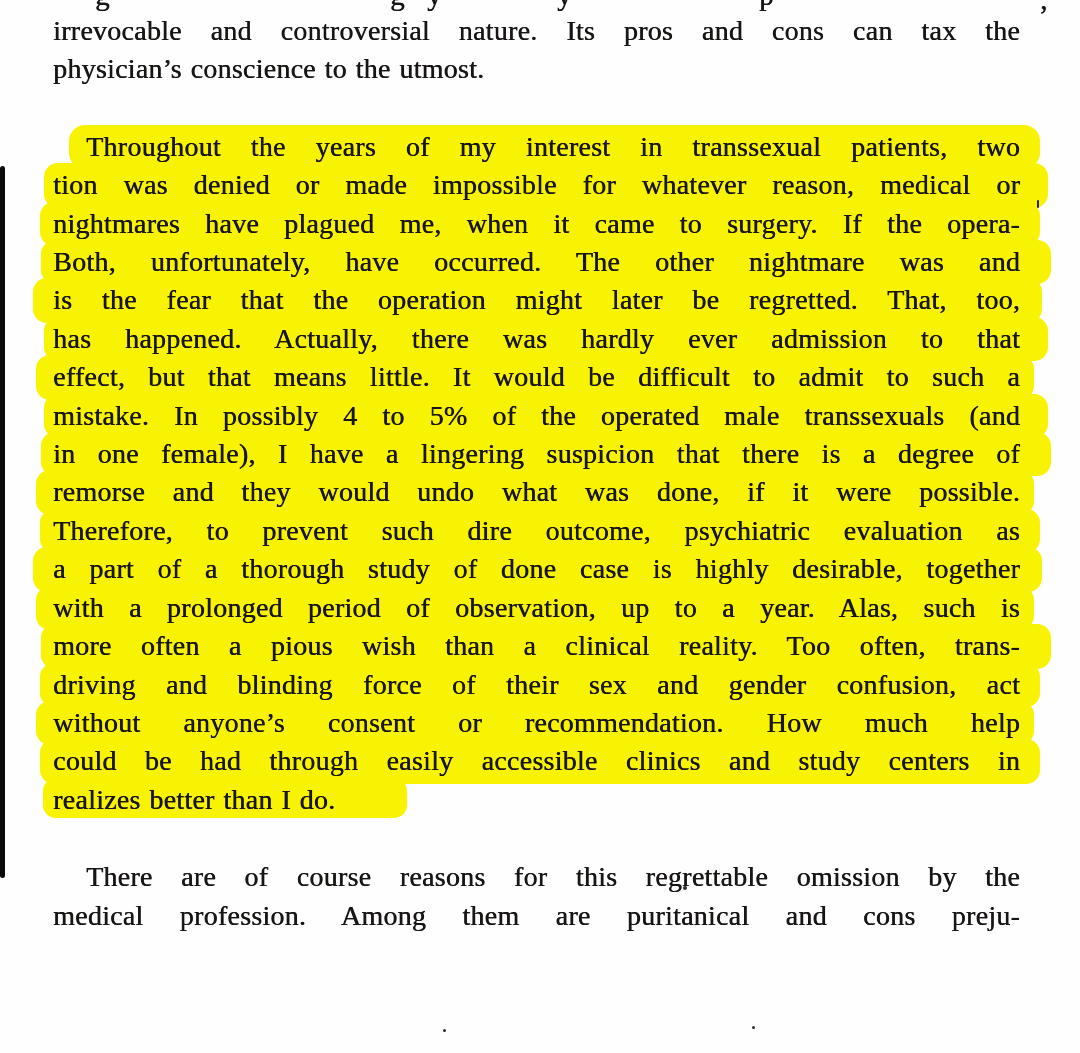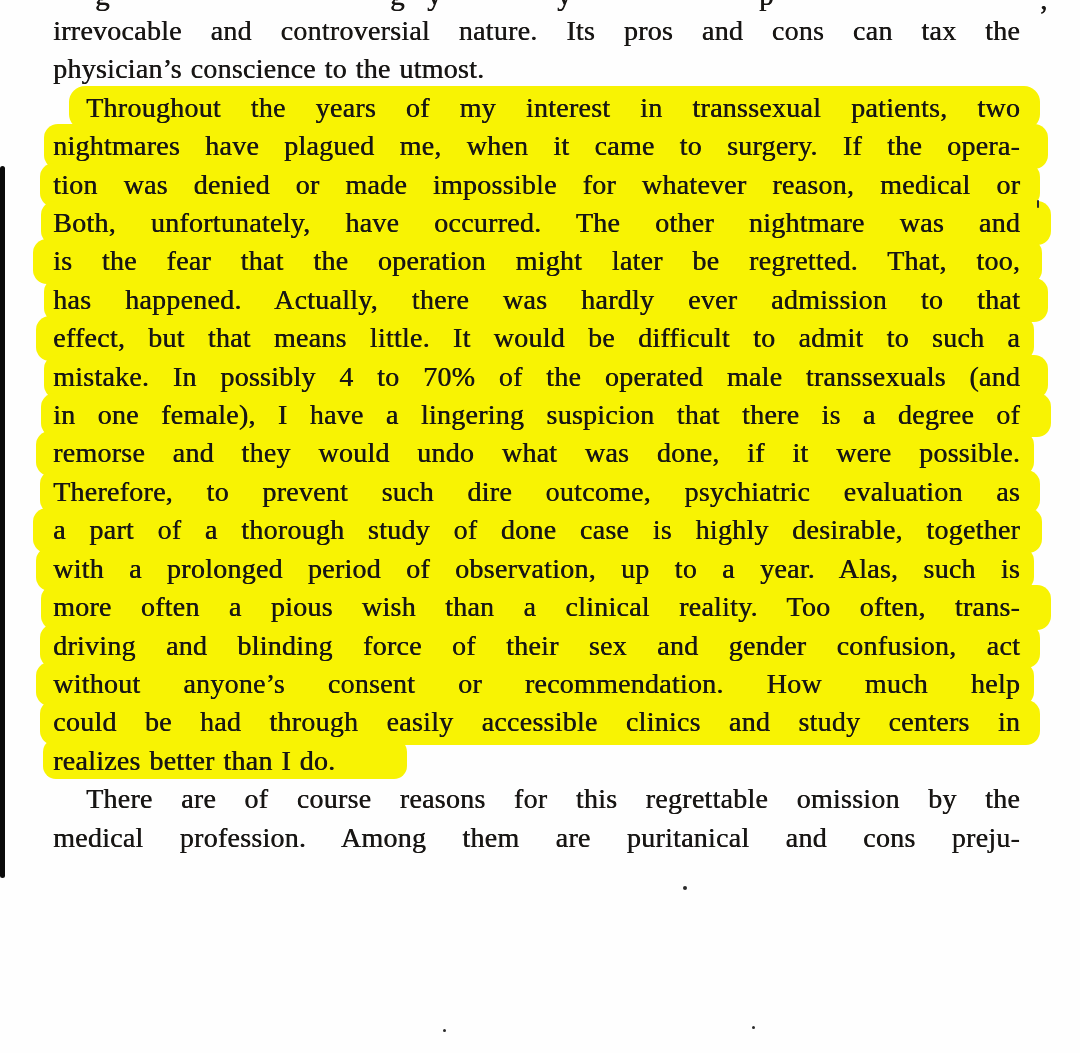--- a/index.html
+++ b/index.html
@@ -31,21 +31,21 @@
     position:absolute;left:53px;top:12px;width:967px;
   }
   .line{
     position:relative;z-index:0;
     font-size:28px;line-height:38.4px;
     letter-spacing:0.25px;word-spacing:1.5px;
     text-shadow:0.45px 0 0 currentColor;
     white-space:normal;
   }
   .line.just{text-align:justify;text-align-last:justify;}
-  .line.indent{text-indent:33px;}
+  .line.indent{text-indent:33px;margin-top:39px;}
   
   .line.hl::before{
     content:"";position:absolute;z-index:-1;
     left:-13px;right:-20px;top:-3px;bottom:-3px;
     background:var(--hl,#F8F303);border-radius:14px;
   }
   .line.hl:nth-child(2n)::before{left:-9px;right:-28px;}
   .line.hl:nth-child(3n)::before{left:-17px;right:-14px;}
   .line.hl:nth-child(5n+1)::before{left:-12px;right:-31px;}
   .line.hl:nth-child(7n)::before{left:-20px;right:-22px;}
@@ -64,27 +64,27 @@
       <span class="frag" style="left: 390px;">g</span>
       <span class="frag" style="left: 427px;">y</span>
       <span class="frag" style="left: 557px;">y</span>
       <span class="frag" style="left: 759px;">p</span>
       <span class="frag comma" style="left: 1040px;">,</span>
     </div>
   <div class="textcol">
       <div class="line just">irrevocable and controversial nature. Its pros and cons can tax the</div>
       <div class="line">physician’s conscience to the utmost.</div>
       <div class="line just indent hl hl-first">Throughout the years of my interest in transsexual patients, two</div>
+      <div class="line just hl">tion was denied or made impossible for whatever reason, medical or</div>
       <div class="line just hl">nightmares have plagued me, when it came to surgery. If the opera-</div>
-      <div class="line just hl">tion was denied or made impossible for whatever reason, medical or</div>
       <div class="line just hl">Both, unfortunately, have occurred. The other nightmare was and</div>
       <div class="line just hl">is the fear that the operation might later be regretted. That, too,</div>
       <div class="line just hl">has happened. Actually, there was hardly ever admission to that</div>
       <div class="line just hl">effect, but that means little. It would be difficult to admit to such a</div>
-      <div class="line just hl">mistake. In possibly 4 to 70% of the operated male transsexuals (and</div>
+      <div class="line just hl">mistake. In possibly 4 to 5% of the operated male transsexuals (and</div>
       <div class="line just hl">in one female), I have a lingering suspicion that there is a degree of</div>
       <div class="line just hl">remorse and they would undo what was done, if it were possible.</div>
       <div class="line just hl">Therefore, to prevent such dire outcome, psychiatric evaluation as</div>
       <div class="line just hl">a part of a thorough study of done case is highly desirable, together</div>
       <div class="line just hl">with a prolonged period of observation, up to a year. Alas, such is</div>
       <div class="line just hl">more often a pious wish than a clinical reality. Too often, trans-</div>
       <div class="line just hl">driving and blinding force of their sex and gender confusion, act</div>
       <div class="line just hl">without anyone’s consent or recommendation. How much help</div>
       <div class="line just hl">could be had through easily accessible clinics and study centers in</div>
       <div class="line hl hl-last">realizes better than I do.</div>

